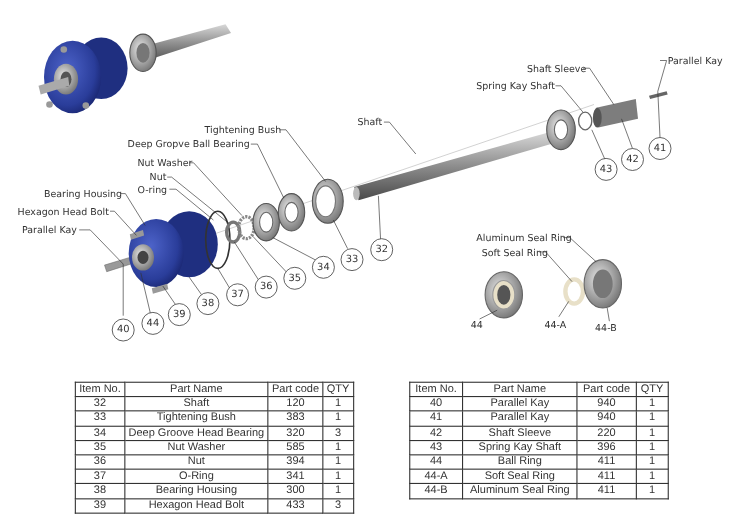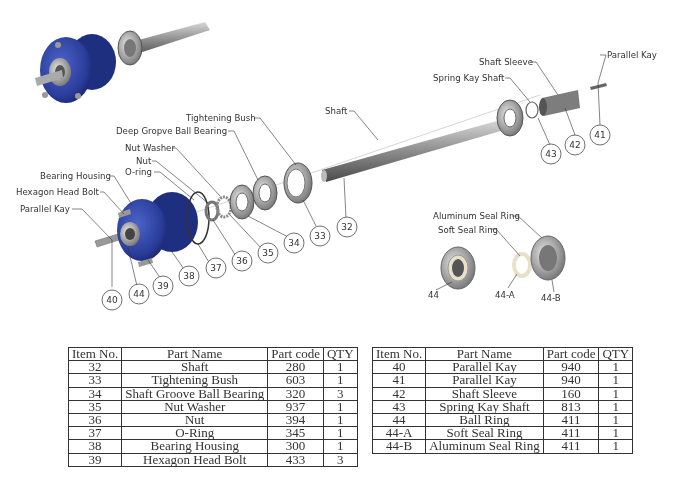--- a/index.html
+++ b/index.html
@@ -1,20 +1,20 @@
 <!DOCTYPE html>
 <html><head>
 <meta charset="utf-8">
 <style>
   html, body { margin:0; padding:0; background:#ffffff; }
   body { width:680px; height:480px; position:relative; overflow:hidden; font-family:"DejaVu Sans", sans-serif; color:#333; }
   #drawing { position:absolute; left:0; top:0; width:680px; height:330px; }
   .lbl { font-family:"DejaVu Sans", sans-serif; font-size:8.6px; fill:#333; }
   .bal { font-family:"DejaVu Sans", sans-serif; font-size:9px; fill:#333; text-anchor:middle; dominant-baseline:central; }
-  .tbl { position:absolute; border-collapse:collapse; font-family:Liberation Serif, serif; font-size:13px; color:#333; }
+  .tbl { position:absolute; border-collapse:collapse; font-family:Liberation Sans, sans-serif; font-size:10px; color:#333; }
   .tbl td, .tbl th { border:1px solid #333; text-align:center; font-weight:normal; padding:0 3px; height:12.2px; line-height:12px; white-space:nowrap; }
   #tbl-left { left:68px; top:347px; width:241px; }
   #tbl-right { left:372px; top:347px; width:236px; }
 </style>
 </head>
 <body>
 
 <svg id="drawing" viewBox="0 0 680 330" xmlns="http://www.w3.org/2000/svg">
   <defs>
     <linearGradient id="gShaft" x1="0" y1="0" x2="0" y2="1">
@@ -184,51 +184,51 @@
       <th>Item No.</th>
       <th>Part Name</th>
       <th>Part code</th>
       <th>QTY</th>
     </tr>
   </thead>
   <tbody id="tbody-left">
       <tr>
         <td>32</td>
         <td>Shaft</td>
-        <td>280</td>
+        <td>120</td>
         <td>1</td>
       </tr>
       <tr>
         <td>33</td>
         <td>Tightening Bush</td>
-        <td>603</td>
+        <td>383</td>
         <td>1</td>
       </tr>
       <tr>
         <td>34</td>
-        <td>Shaft Groove Ball Bearing</td>
+        <td>Deep Groove Head Bearing</td>
         <td>320</td>
         <td>3</td>
       </tr>
       <tr>
         <td>35</td>
         <td>Nut Washer</td>
-        <td>937</td>
+        <td>585</td>
         <td>1</td>
       </tr>
       <tr>
         <td>36</td>
         <td>Nut</td>
         <td>394</td>
         <td>1</td>
       </tr>
       <tr>
         <td>37</td>
         <td>O-Ring</td>
-        <td>345</td>
+        <td>341</td>
         <td>1</td>
       </tr>
       <tr>
         <td>38</td>
         <td>Bearing Housing</td>
         <td>300</td>
         <td>1</td>
       </tr>
       <tr>
         <td>39</td>
@@ -257,27 +257,27 @@
       </tr>
       <tr>
         <td>41</td>
         <td>Parallel Kay</td>
         <td>940</td>
         <td>1</td>
       </tr>
       <tr>
         <td>42</td>
         <td>Shaft Sleeve</td>
-        <td>160</td>
+        <td>220</td>
         <td>1</td>
       </tr>
       <tr>
         <td>43</td>
         <td>Spring Kay Shaft</td>
-        <td>813</td>
+        <td>396</td>
         <td>1</td>
       </tr>
       <tr>
         <td>44</td>
         <td>Ball Ring</td>
         <td>411</td>
         <td>1</td>
       </tr>
       <tr>
         <td>44-A</td>

